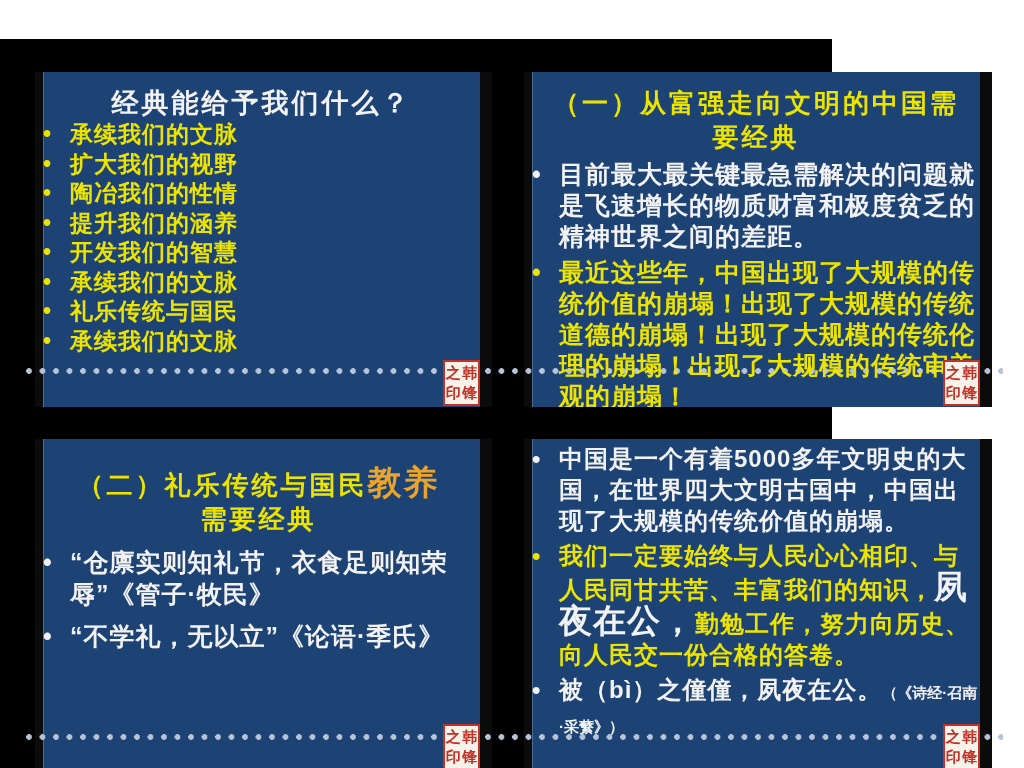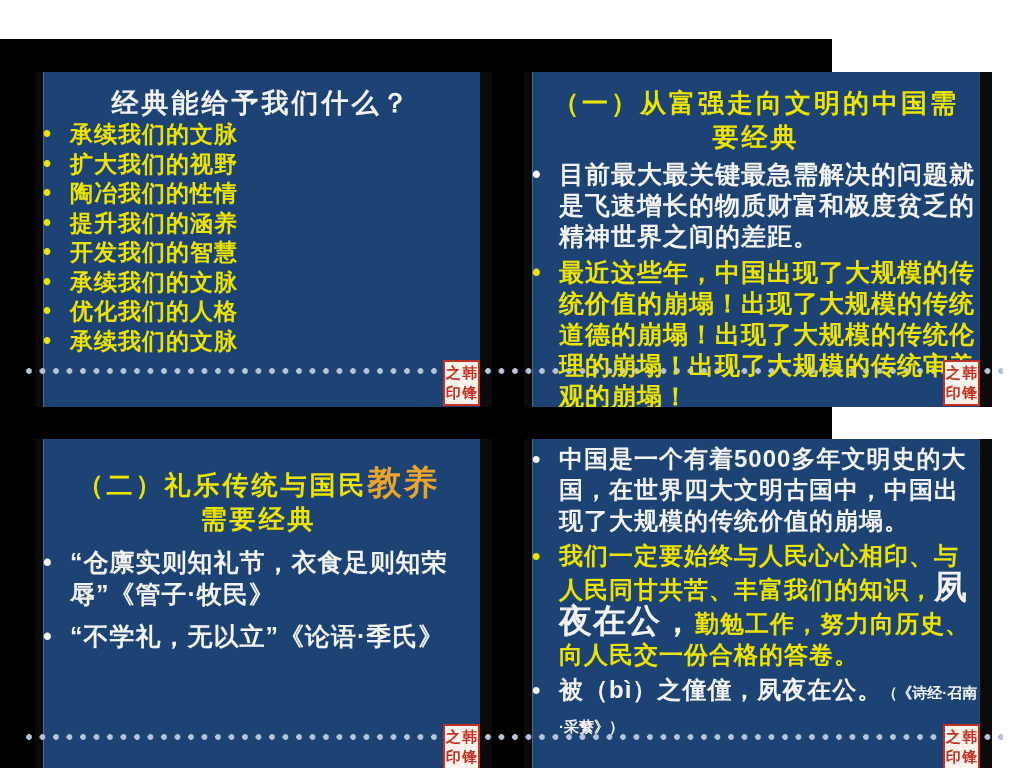--- a/index.html
+++ b/index.html
@@ -117,21 +117,21 @@
         <li class="yellow">
             <span class="marker">•</span>
             <span class="btext">开发我们的智慧</span>
           </li>
         <li class="yellow">
             <span class="marker">•</span>
             <span class="btext">承续我们的文脉</span>
           </li>
         <li class="yellow">
             <span class="marker">•</span>
-            <span class="btext">优化我们的人格</span>
+            <span class="btext">礼乐传统与国民</span>
           </li>
         <li class="yellow">
             <span class="marker">•</span>
             <span class="btext">承续我们的文脉</span>
           </li>
       </ul>
     </div>
     <div class="seal">
       <span>之</span>
         <span>韩</span>

